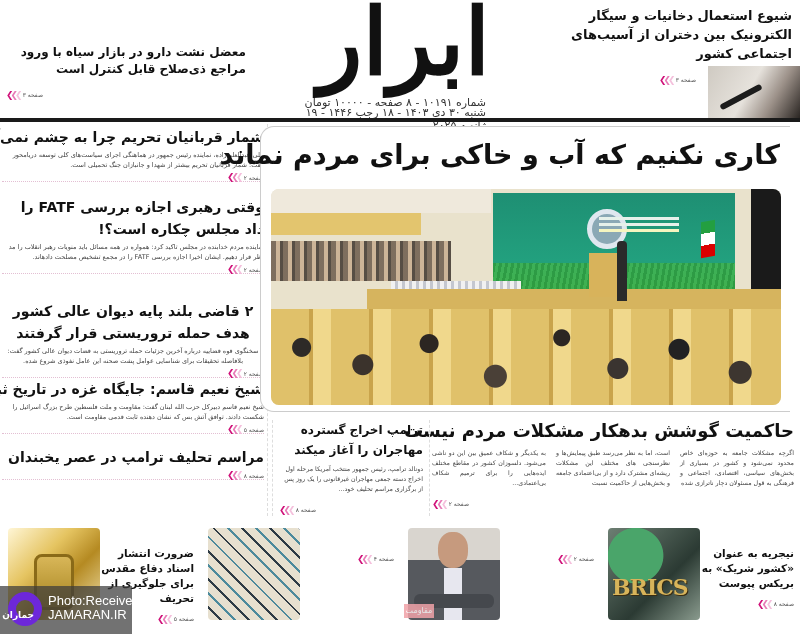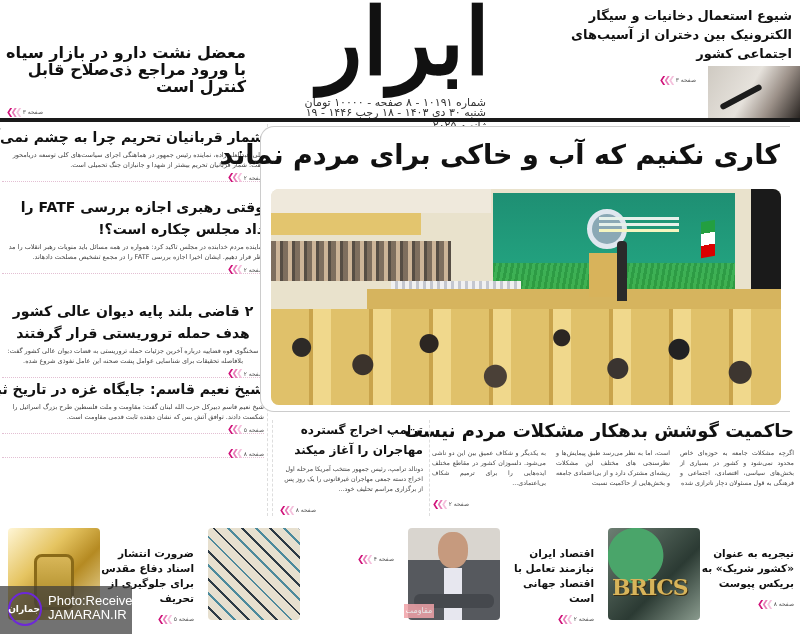--- a/index.html
+++ b/index.html
@@ -13,21 +13,21 @@
     .logo { position: absolute; left: 320px; top: -6px; width: 170px; height: 96px; font-family: "DejaVu Serif", serif; font-weight: bold; font-size: 92px; line-height: 96px; text-align: center; color: #111; letter-spacing: -6px; }
     .issue-line { position: absolute; left: 286px; width: 200px; font-size: 11px; color: #333; text-align: right; }
     .issue-line.l1 { top: 96px; }
     .issue-line.l2 { top: 106px; }
 
     .top-right-story { position: absolute; right: 8px; top: 6px; width: 230px; text-align: right; }
     .top-right-story h3 { font-size: 13px; font-weight: bold; line-height: 19px; }
     .smoker-photo { position: absolute; right: 0; top: 66px; width: 92px; height: 52px; background: linear-gradient(120deg, #cfcac2 0%, #e6e2dc 45%, #9c9189 70%, #2a2522 100%); }
     .smoker-photo .pen { position: absolute; left: 10px; top: 28px; width: 46px; height: 6px; background: #1c1c1c; transform: rotate(-28deg); border-radius: 3px; }
     .top-left-story { position: absolute; left: 6px; top: 44px; width: 240px; text-align: right; }
-    .top-left-story h3 { font-size: 16px; font-weight: bold; line-height: 17px; }
+    .top-left-story h3 { font-size: 12px; font-weight: bold; line-height: 17px; }
 
     .page-ref { display: inline-flex; align-items: center; gap: 3px; font-size: 6px; color: #555; direction: rtl; }
     .page-ref .arrows { color: #d0127a; font-size: 9px; letter-spacing: -3px; direction: ltr; }
     .page-ref .arrows span:nth-child(2) { color: #e77ab6; }
     .page-ref .arrows span:nth-child(3) { color: #f4c0dc; }
 
     .rule-thick { top: 118px; left: 0; width: 800px; height: 4px; background: #1a1a1a; }
 
     
     .left-col { top: 124px; left: 0; width: 268px; height: 392px; border-right: 1px dashed #ddd; }
@@ -87,21 +87,21 @@
     .brics-thumb span { position: absolute; left: 4px; top: 46px; font-family: "DejaVu Serif", serif; font-weight: bold; font-size: 22px; color: #d8b45a; letter-spacing: -1px; text-shadow: 1px 1px 0 #3a2d12; direction: ltr; }
     .man-thumb { background: linear-gradient(180deg, #d9d5cf 0 35%, #56595e 35% 100%); }
     .man-thumb .face { position: absolute; left: 30px; top: 4px; width: 30px; height: 36px; border-radius: 45%; background: #c69a7e; }
     .man-thumb .shirt { position: absolute; left: 36px; top: 40px; width: 18px; height: 52px; background: #e7e7ef; }
     .man-thumb .arms { position: absolute; left: 6px; top: 66px; width: 80px; height: 14px; background: #45484d; border-radius: 6px; }
     .tile-thumb { background: repeating-linear-gradient(45deg, #e7e0cf 0 8px, #2e3b45 8px 10px, #e7e0cf 10px 18px, #4c8a9c 18px 20px), #e7e0cf; }
     .gold-thumb { background: linear-gradient(135deg, #fff6d6 0%, #e5c461 35%, #b58a22 60%, #f4e7b5 100%); }
     .gold-thumb .tag { position: absolute; left: 26px; top: 26px; width: 40px; height: 56px; border: 3px solid #8a6a18; border-radius: 8px; background: linear-gradient(180deg, #d8b658, #a78520); }
 
     .watermark-src { position: absolute; left: 0; top: 586px; width: 132px; height: 48px; background: rgba(60,60,60,.72); color: #fff; }
-    .watermark-src .wlogo { position: absolute; left: 8px; top: 6px; width: 34px; height: 34px; border-radius: 50%; border: 2px solid #6d28d9; font-size: 9px; line-height: 30px; text-align: center; font-weight: bold; }
+    .watermark-src .wlogo { position: absolute; left: 8px; top: 6px; width: 34px; height: 34px; border-radius: 50%; border: 8px solid #6d28d9; font-size: 9px; line-height: 30px; text-align: center; font-weight: bold; }
     .watermark-src .wtext { position: absolute; left: 48px; top: 8px; font-family: "Liberation Sans", sans-serif; font-size: 13px; line-height: 14px; direction: ltr; text-align: left; }
     .pink-stamp { position: absolute; left: 404px; top: 604px; width: 30px; height: 14px; background: #f0a2a8; opacity: .85; color: #fff; font-size: 8px; text-align: center; line-height: 14px; }
   </style>
 </head>
 <body>
 
 <div class="abs masthead">
   <div class="logo">ابرار</div>
   <div class="issue-line l1">شماره ۱۰۱۹۱ - ۸ صفحه - ۱۰۰۰۰ تومان</div>
   <div class="issue-line l2">شنبه ۳۰ دی ۱۴۰۳ - ۱۸ رجب ۱۴۴۶ - ۱۹ ژانویه ۲۰۲۵</div>
@@ -166,20 +166,21 @@
     <h2>شیخ نعیم قاسم: جایگاه غزه در تاریخ ثبت می‌شود</h2>
     <p>شیخ نعیم قاسم دبیرکل حزب الله لبنان گفت: مقاومت و ملت فلسطین طرح بزرگ اسرائیل را شکست دادند. توافق آتش بس که نشان دهنده ثابت قدمی مقاومت است.</p>
     <div class="lc-ref">
         <span class="page-ref">
           <span>صفحه ۵</span>
           <span class="arrows"><span>❮</span><span>❮</span><span>❮</span></span>
         </span>
       </div>
   </div>
   <div class="lc-story" style="top:322px;">
+    <h2>مراسم تحلیف ترامپ در عصر یخبندان</h2>
     <div class="lc-ref">
         <span class="page-ref">
           <span>صفحه ۸</span>
           <span class="arrows"><span>❮</span><span>❮</span><span>❮</span></span>
         </span>
       </div>
   </div>
 </div>
 
 <div class="abs lead-box">
@@ -242,21 +243,20 @@
         </span>
     </div>
   </div>
   <div class="bcard" style="left:402px;">
     <div class="thumb man-thumb">
         <div class="face"></div>
         <div class="shirt"></div>
         <div class="arms"></div>
       </div>
     <div class="btxt">
-      <h3>اقتصاد ایران نیازمند تعامل با اقتصاد جهانی است</h3>
       <span class="page-ref">
           <span>صفحه ۲</span>
           <span class="arrows"><span>❮</span><span>❮</span><span>❮</span></span>
         </span>
     </div>
   </div>
   <div class="bcard" style="left:202px;">
     <div class="thumb tile-thumb"></div>
     <div class="btxt">
       <span class="page-ref">

